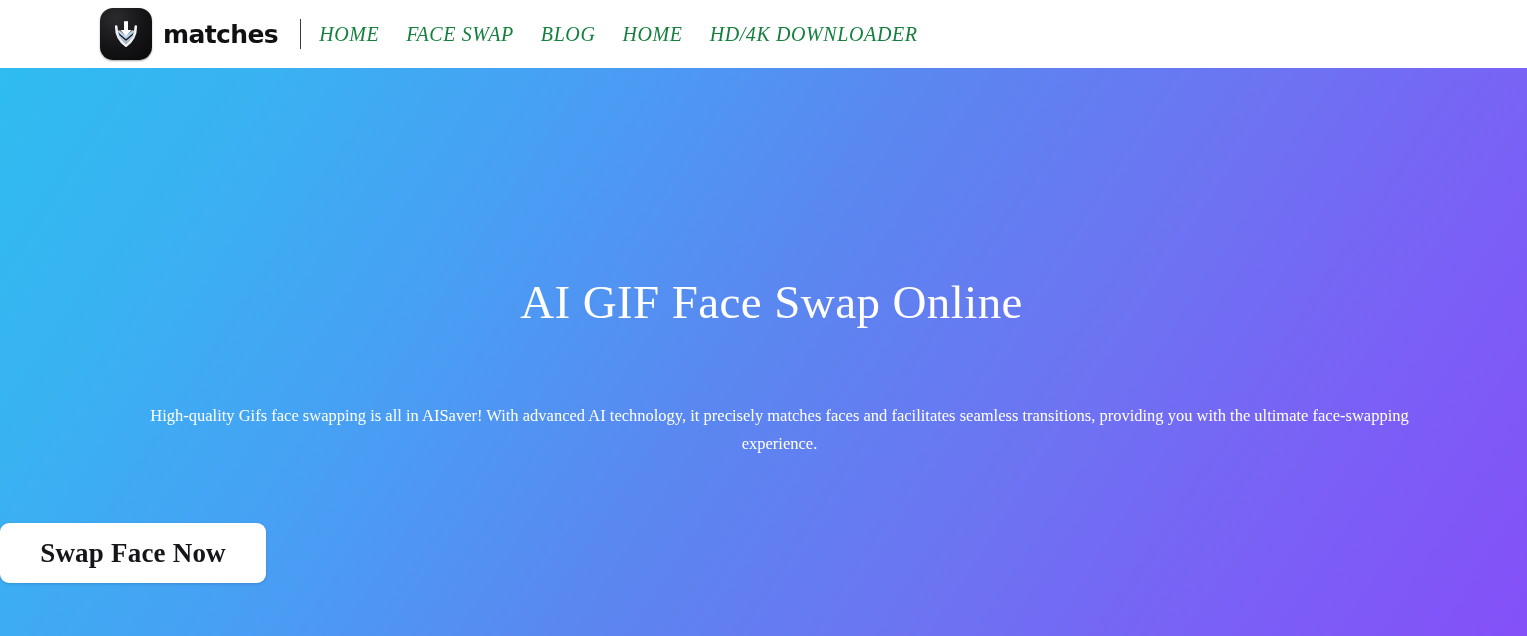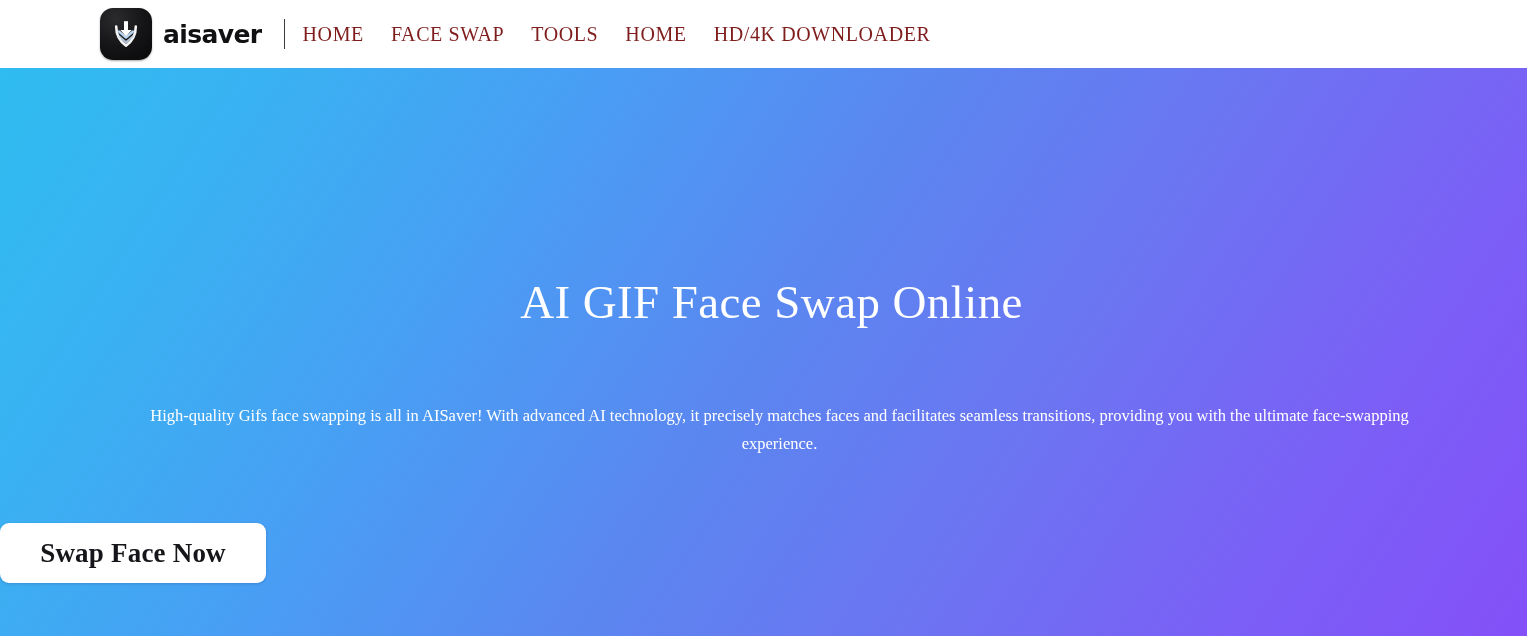--- a/index.html
+++ b/index.html
@@ -77,24 +77,25 @@
 
   .nav {
     display: flex;
     align-items: center;
     gap: 27px;
   }
   .nav-link {
     font-family: "Liberation Serif", "DejaVu Serif", serif;
     font-size: 20px;
     letter-spacing: 0.6px;
-    color: #7f1d1d;
+    color: #15803d;
     text-decoration: none;
     white-space: nowrap;
     cursor: pointer;
+    font-style: italic;
   }
 
   
   .hero {
     position: absolute;
     top: 68px;
     left: 0;
     width: 1527px;
     height: 568px;
     background:
@@ -181,29 +182,29 @@
     <div class="brand">
       <span class="logo-mark">
         <svg width="34" height="34" viewBox="0 0 34 34" aria-hidden="true">
           <path d="M7.2 9.5 C7.2 20.0 11.5 24.8 17 28.6 C22.5 24.8 26.8 20.0 26.8 9.5" fill="none" stroke="#ffffff" stroke-width="2.6" stroke-linecap="round" stroke-linejoin="round" opacity="0.95"></path>
           <path d="M10.0 14.5 L17 20.6 L24.0 14.5" fill="none" stroke="#b9d4ef" stroke-width="2.4" stroke-linecap="round" stroke-linejoin="round"></path>
           <path d="M10.0 19.3 L17 25.4 L24.0 19.3" fill="none" stroke="#cfe1f4" stroke-width="2.2" stroke-linecap="round" stroke-linejoin="round" opacity="0.85"></path>
           <rect x="15.0" y="4.2" width="4" height="11" fill="#ffffff"></rect>
           <path d="M11.4 13.0 L22.6 13.0 L17 19.6 Z" fill="#ffffff"></path>
         </svg>
       </span>
-      <span class="wordmark">aisaver</span>
+      <span class="wordmark">matches</span>
     </div>
 
     <span class="nav-divider"></span>
 
     <nav class="nav">
       <a class="nav-link" href="#">HOME</a>
       <a class="nav-link" href="#">FACE SWAP</a>
-      <a class="nav-link" href="#">TOOLS</a>
+      <a class="nav-link" href="#">BLOG</a>
       <a class="nav-link" href="#">HOME</a>
       <a class="nav-link" href="#">HD/4K DOWNLOADER</a>
     </nav>
 
   </header>
 
   <section class="hero">
     <div class="hero-inner">
 
       <h1 class="hero-title">AI GIF Face Swap Online</h1>

